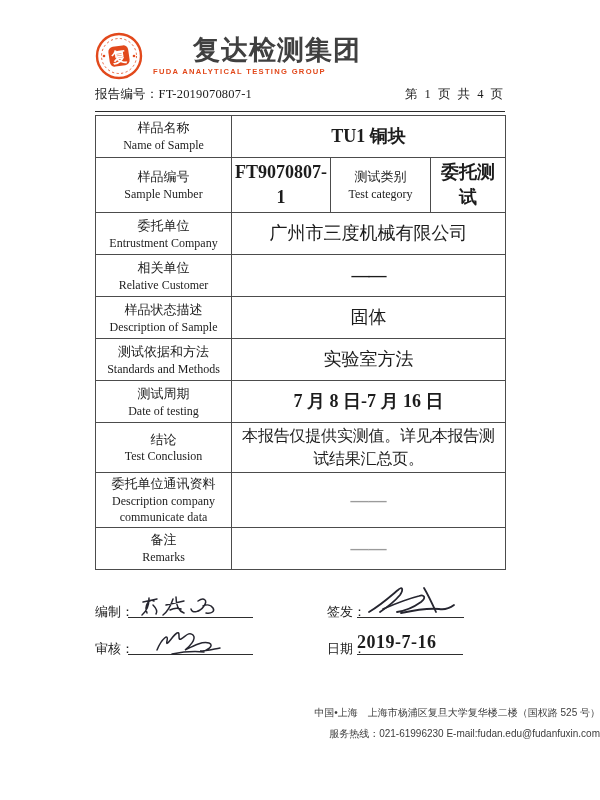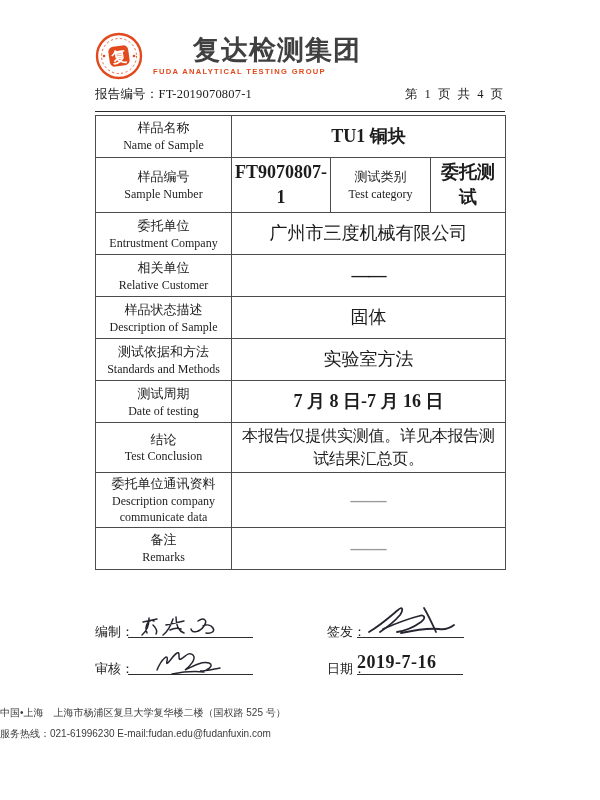--- a/index.html
+++ b/index.html
@@ -28,29 +28,29 @@
                   padding:2px 3px;height:37px;}
   td.lbl .zh{display:block;font-size:13px;line-height:1.45;}
   td.lbl .en{display:block;font-size:12px;line-height:1.3;}
   td.val{font-size:18px;line-height:1.4;}
   td.val.b{font-weight:700;}
   td.val.small{font-size:16px;letter-spacing:-.2px;}
   td.val.dim{color:#9b9b9b;font-weight:700;}
   td.val.darkdash{font-weight:700;letter-spacing:-1px;}
 
   
-  .sig-area{position:absolute;left:95px;top:612px;width:410px;height:95px;font-size:13px;}
+  .sig-area{position:absolute;left:95px;top:592px;width:410px;height:95px;font-size:13px;}
   .sig-label{position:absolute;white-space:nowrap;}
   .sline{position:absolute;border-bottom:1.3px solid #2e2e2e;}
   .sline svg{position:absolute;}
   .date-val{position:absolute;left:0;right:0;bottom:1px;
             font-weight:700;font-size:18px;letter-spacing:.5px;}
 
   
-  .footer{position:absolute;left:0;top:702px;width:600px;text-align:left;
+  .footer{position:absolute;left:0;top:702px;width:600px;text-align:right;
           font-family:"Liberation Sans",sans-serif;font-size:10px;color:#3c3c3c;
           line-height:2.1;}
 </style>
 </head>
 <body>
 
 <div class="page">
   <div class="content">
 
     <div class="brand">

